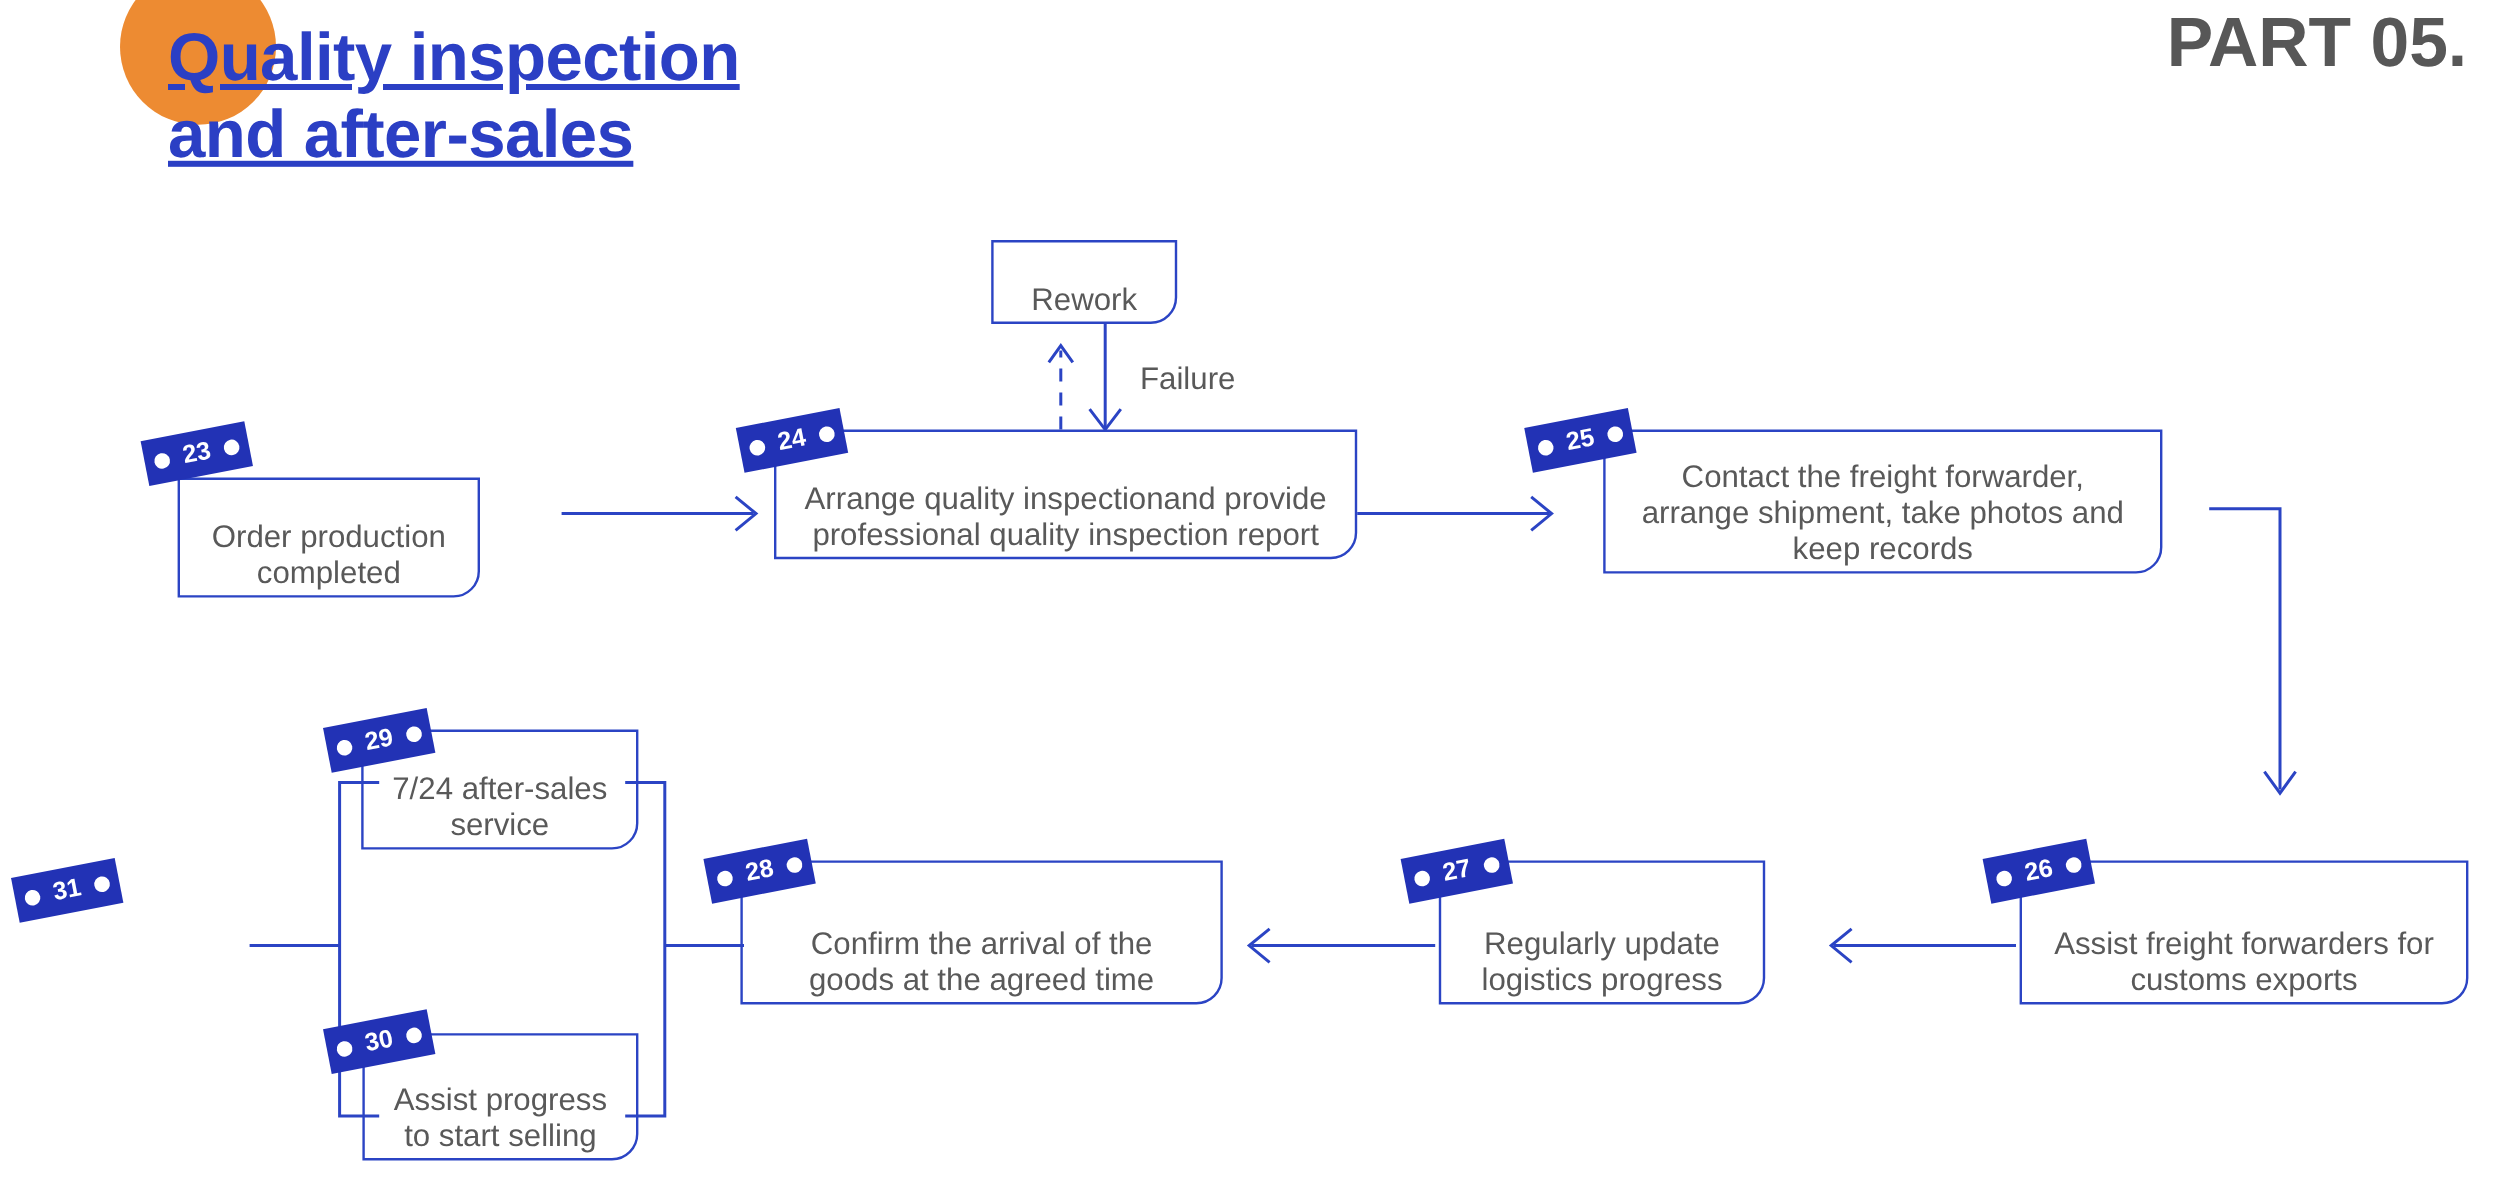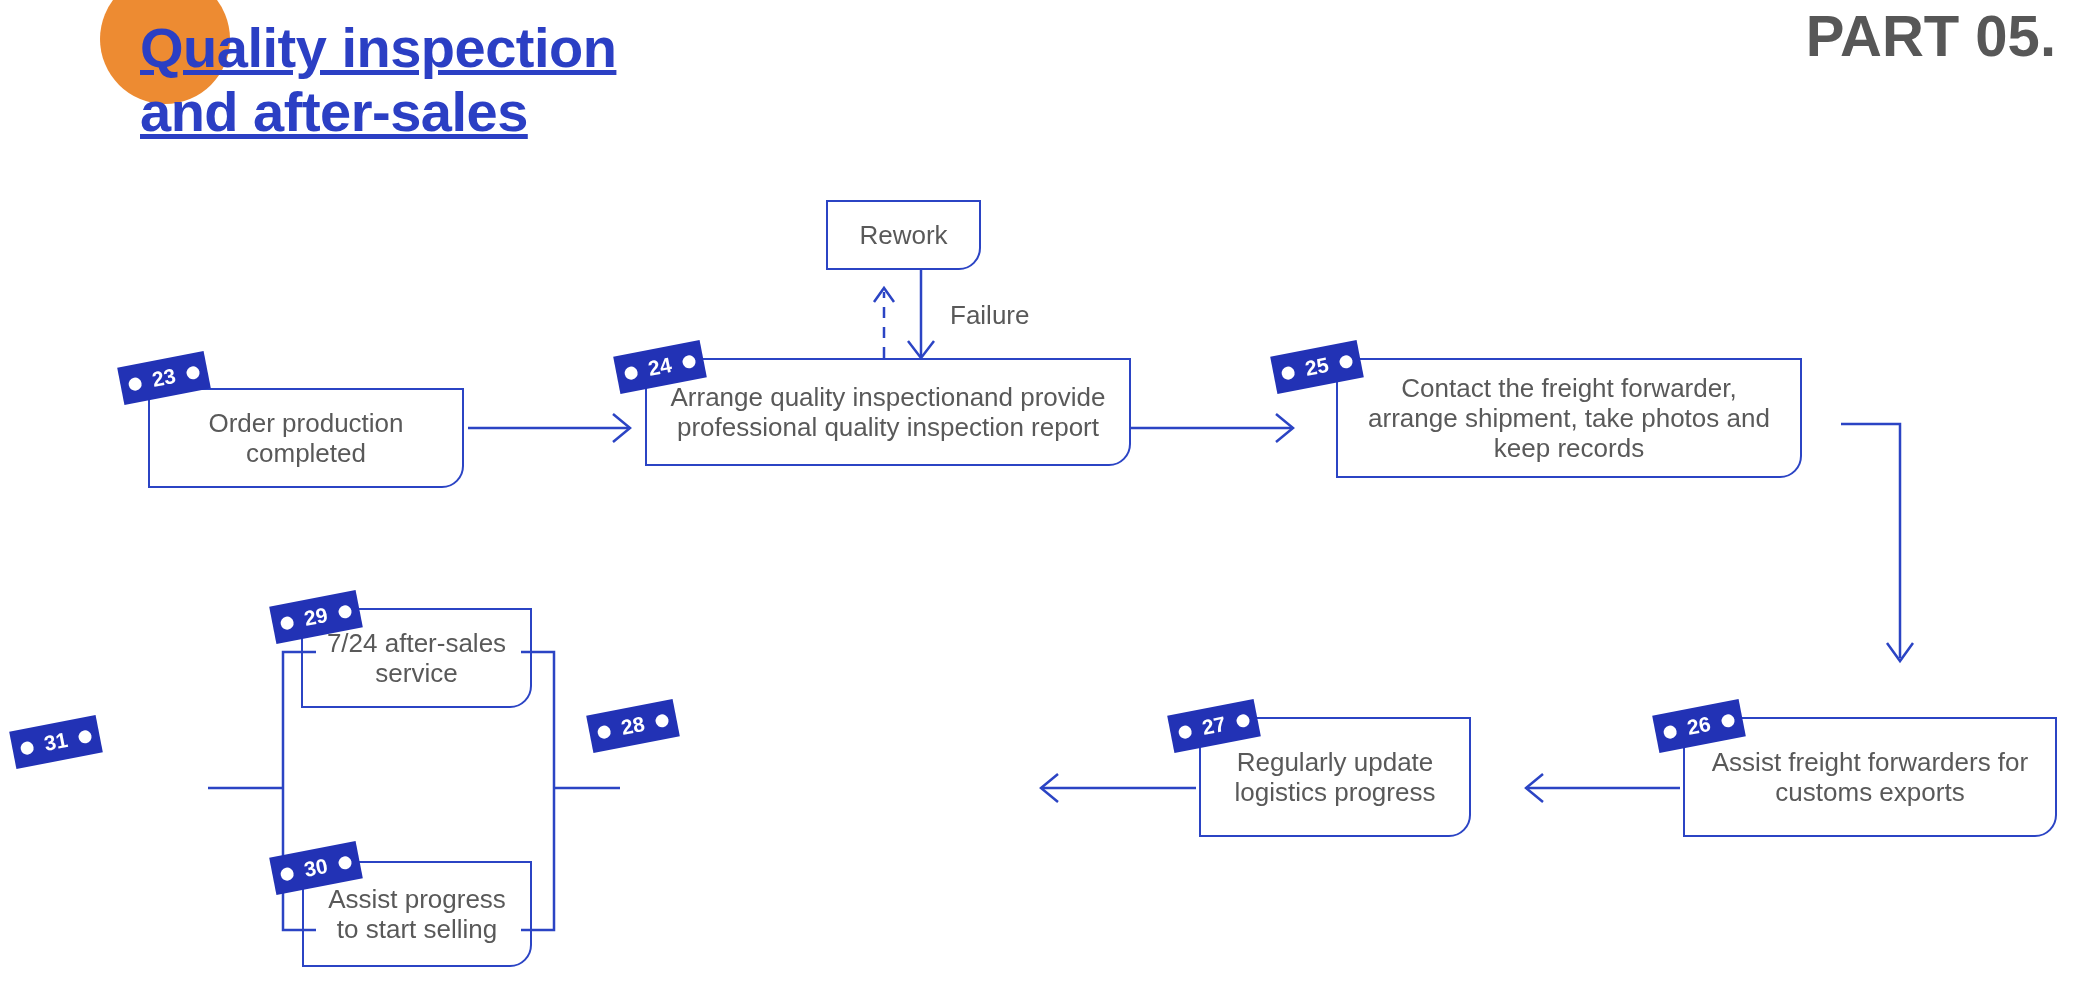--- a/index.html
+++ b/index.html
@@ -50,21 +50,21 @@
     letter-spacing: 0px;
   }
 
   
   .node {
     position: absolute;
     box-sizing: border-box;
     border: 2px solid #2B44C4;
     background: #ffffff;
     display: flex;
-    align-items: center;
+    align-items: flex-end;
     justify-content: center;
     text-align: center;
     color: #595959;
     font-size: 26px;
     line-height: 1.16;
     padding: 4px 18px;
     border-radius: 0 0 22px 0;
   }
 
   
@@ -150,21 +150,21 @@
       <line x1="620" y1="788" x2="554" y2="788"></line>
 
       <polyline points="521,652 554,652 554,930 521,930"></polyline>
 
       <polyline points="316,652 283,652 283,930 316,930"></polyline>
 
       <line x1="283" y1="788" x2="208" y2="788"></line>
     </g>
   </svg>
 
-  <div class="node" style="left:148px; top:388px; width:316px; height:100px;">
+  <div class="node" style="left:148px; top:398px; width:252px; height:100px;">
     <span>Order production completed</span>
   </div>
   <div class="tag" style="left:120px; top:359px;">
     <span class="dot l"></span>
     <span class="num">23</span>
     <span class="dot r"></span>
   </div>
 
   <div class="node" style="left:645px; top:358px; width:486px; height:108px;">
     <span>Arrange quality inspectionand provide professional quality inspection report</span>
@@ -200,20 +200,23 @@
 
   <div class="node" style="left:1199px; top:717px; width:272px; height:120px;">
     <span>Regularly update logistics progress</span>
   </div>
   <div class="tag" style="left:1170px; top:707px;">
     <span class="dot l"></span>
     <span class="num">27</span>
     <span class="dot r"></span>
   </div>
 
+  <div class="node" style="left:617px; top:717px; width:402px; height:120px;">
+    <span>Confirm the arrival of the goods at the agreed time</span>
+  </div>
   <div class="tag" style="left:589px; top:707px;">
     <span class="dot l"></span>
     <span class="num">28</span>
     <span class="dot r"></span>
   </div>
 
   <div class="node" style="left:301px; top:608px; width:231px; height:100px;">
     <span>7/24 after-sales service</span>
   </div>
   <div class="tag" style="left:272px; top:598px;">

